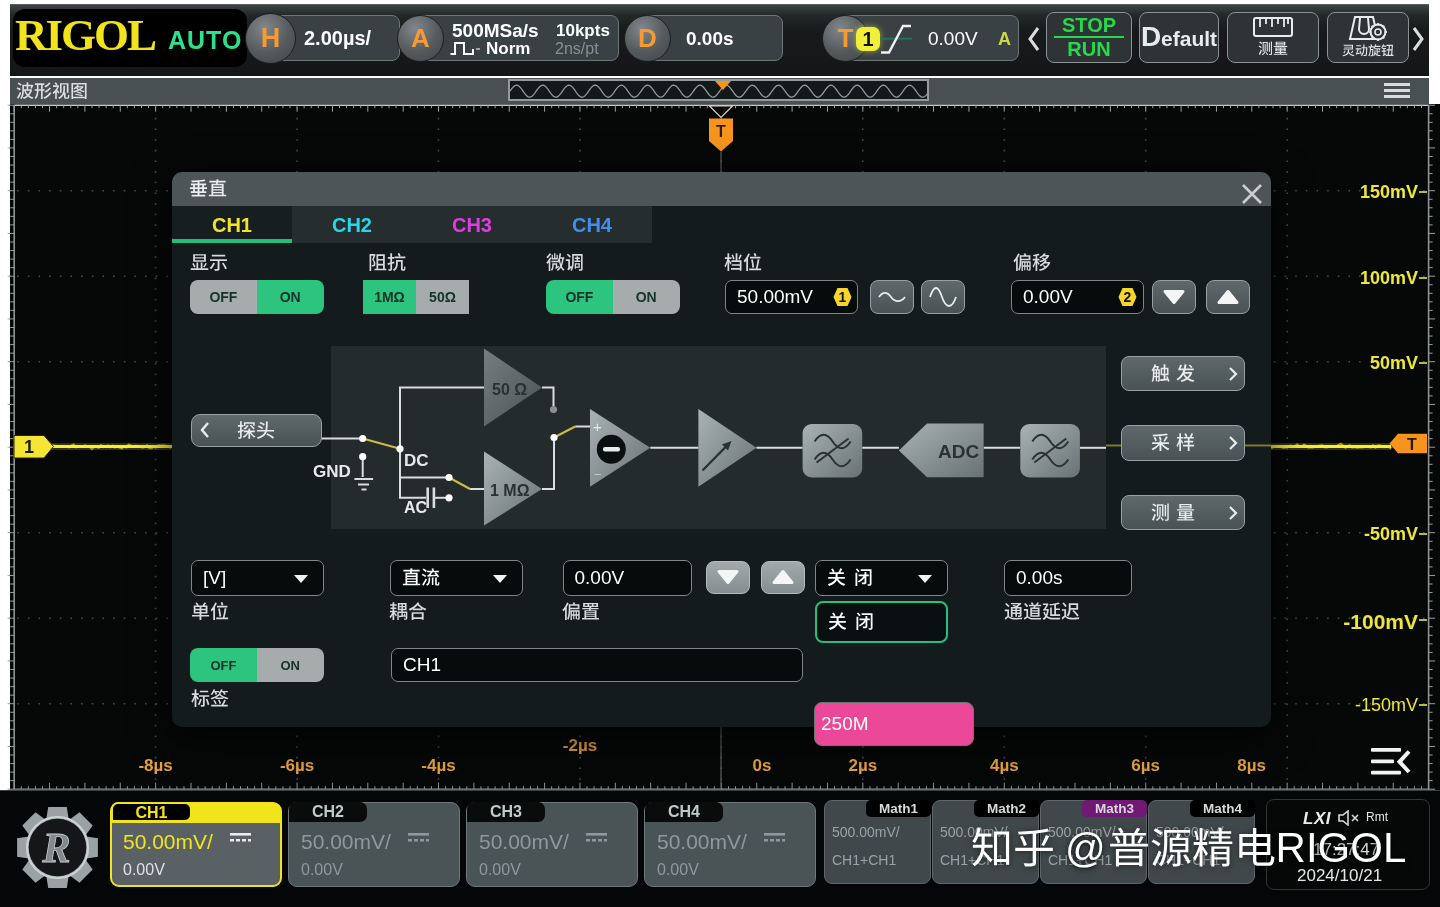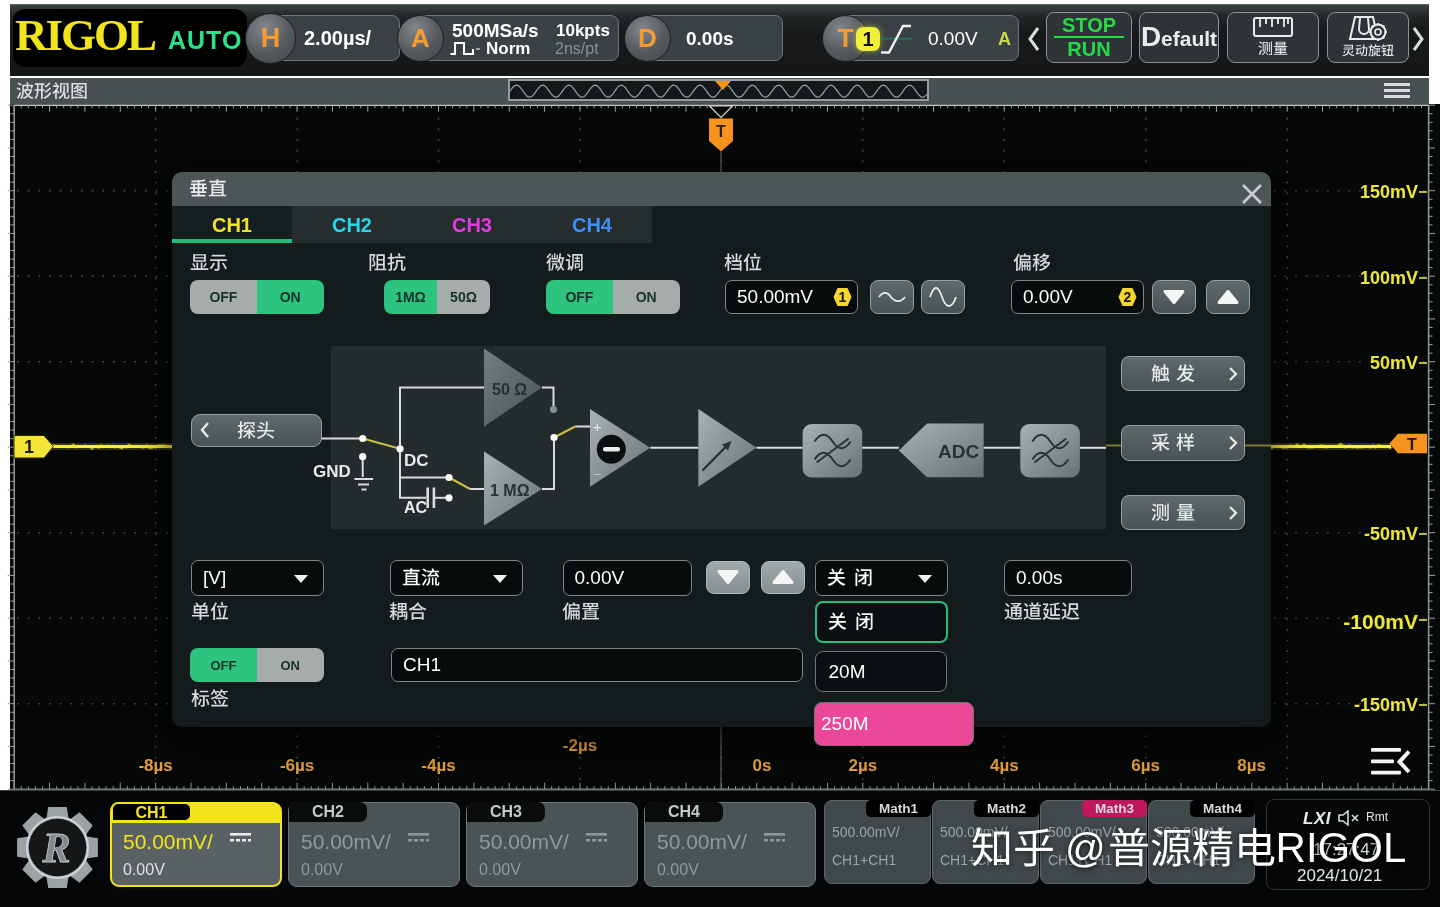--- a/index.html
+++ b/index.html
@@ -173,21 +173,21 @@
     <div class="abs" style="left:1318px;top:182.2px;width:100px;text-align:right;font-size:18px;font-weight:bold;color:#ede73b">150mV</div>
     <div class="abs" style="left:1419px;top:191.2px;width:8px;height:2px;background:#b9b93a"></div>
     <div class="abs" style="left:1318px;top:267.7px;width:100px;text-align:right;font-size:18px;font-weight:bold;color:#ede73b">100mV</div>
     <div class="abs" style="left:1419px;top:276.7px;width:8px;height:2px;background:#b9b93a"></div>
     <div class="abs" style="left:1318px;top:353.2px;width:100px;text-align:right;font-size:18px;font-weight:bold;color:#ede73b">50mV</div>
     <div class="abs" style="left:1419px;top:362.2px;width:8px;height:2px;background:#b9b93a"></div>
     <div class="abs" style="left:1318px;top:524.2px;width:100px;text-align:right;font-size:18px;font-weight:bold;color:#ede73b">-50mV</div>
     <div class="abs" style="left:1419px;top:533.2px;width:8px;height:2px;background:#b9b93a"></div>
     <div class="abs" style="left:1318px;top:609.7px;width:100px;text-align:right;font-size:21px;font-weight:bold;color:#ede73b">-100mV</div>
     <div class="abs" style="left:1419px;top:618.7px;width:8px;height:2px;background:#b9b93a"></div>
-    <div class="abs" style="left:1318px;top:695.2px;width:100px;text-align:right;font-size:18px;font-weight:bold;color:#ede73b">-150mV</div>
+    <div class="abs" style="left:1318px;top:695.2px;width:100px;text-align:right;font-size:18px;font-weight:normal;color:#ede73b">-150mV</div>
     <div class="abs" style="left:1419px;top:704.2px;width:8px;height:2px;background:#b9b93a"></div>
     <div class="abs" style="left:105.6px;top:756px;width:100px;text-align:center;font-size:17px;font-weight:bold;color:#e8a23c">-8µs</div>
     <div class="abs" style="left:247.1px;top:756px;width:100px;text-align:center;font-size:17px;font-weight:bold;color:#e8a23c">-6µs</div>
     <div class="abs" style="left:388.5px;top:756px;width:100px;text-align:center;font-size:17px;font-weight:bold;color:#e8a23c">-4µs</div>
     <div class="abs" style="left:530.0px;top:736px;width:100px;text-align:center;font-size:17px;font-weight:bold;color:#e8a23c">-2µs</div>
     <div class="abs" style="left:671.4px;top:756px;width:100px;text-align:right;font-size:17px;font-weight:bold;color:#e8a23c">0s</div>
     <div class="abs" style="left:812.8px;top:756px;width:100px;text-align:center;font-size:17px;font-weight:bold;color:#e8a23c">2µs</div>
     <div class="abs" style="left:954.3px;top:756px;width:100px;text-align:center;font-size:17px;font-weight:bold;color:#e8a23c">4µs</div>
     <div class="abs" style="left:1095.7px;top:756px;width:100px;text-align:center;font-size:17px;font-weight:bold;color:#e8a23c">6µs</div>
     <div class="abs" style="left:1237.2px;top:756px;width:100px;text-align:left;font-size:17px;font-weight:bold;color:#e8a23c">8µs</div>
@@ -256,21 +256,21 @@
     <svg style="position:absolute;left:1013px;top:253px;" width="38.0" height="19" viewBox="0 0 2000 1000" preserveAspectRatio="xMinYMin meet">
       <g transform="translate(0,860) scale(1,-1)" fill="#d6dbdb">
         <use href="#med504f" x="0"></use>
         <use href="#med79fb" x="1000.0"></use>
       </g>
     </svg>
     <div class="abs" style="left:190px;top:279.5px;width:133.5px;height:34px;border-radius:8px;overflow:hidden;display:flex">
       <div style="width:66.75px;background:#a6acac;color:#16332a;font-weight:bold;font-size:14px;display:flex;align-items:center;justify-content:center">OFF</div>
       <div style="width:66.75px;background:#2cc47f;color:#16332a;font-weight:bold;font-size:14px;display:flex;align-items:center;justify-content:center">ON</div>
     </div>
-    <div class="abs" style="left:384px;top:279.5px;width:106px;height:34px;border-radius:8px;overflow:hidden;display:flex">
+    <div class="abs" style="left:363px;top:279.5px;width:106px;height:34px;border-radius:0;overflow:hidden;display:flex">
       <div style="width:66.75px;background:#2cc47f;color:#16332a;font-weight:bold;font-size:14px;display:flex;align-items:center;justify-content:center">1MΩ</div>
       <div style="width:66.75px;background:#a6acac;color:#16332a;font-weight:bold;font-size:14px;display:flex;align-items:center;justify-content:center">50Ω</div>
     </div>
     <div class="abs" style="left:546px;top:279.5px;width:133.5px;height:34px;border-radius:8px;overflow:hidden;display:flex">
       <div style="width:66.75px;background:#2cc47f;color:#16332a;font-weight:bold;font-size:14px;display:flex;align-items:center;justify-content:center">OFF</div>
       <div style="width:66.75px;background:#a6acac;color:#16332a;font-weight:bold;font-size:14px;display:flex;align-items:center;justify-content:center">ON</div>
     </div>
     <div class="inp" style="left:725px;top:280px;width:133px;height:33.5px">50.00mV</div>
     <svg class="abs" style="left:833px;top:287px" width="19" height="20" viewBox="0 0 19 20">
       <polygon points="4.5,1 14.5,1 18.5,10 14.5,19 4.5,19 0.5,10" fill="#f6d729"></polygon>
@@ -488,21 +488,20 @@
         <use href="#med7b7e" x="1000.0"></use>
       </g>
     </svg>
     <div class="abs" style="left:814.5px;top:600.5px;width:133px;height:42px;background:#0a0f11;border:2px solid #25c07d;border-radius:8px"></div>
     <svg style="position:absolute;left:828px;top:612px;" width="46.0" height="19" viewBox="0 0 2420 1000" preserveAspectRatio="xMinYMin meet">
       <g transform="translate(0,860) scale(1,-1)" fill="#fff">
         <use href="#med5173" x="0"></use>
         <use href="#med95ed" x="1420.0"></use>
       </g>
     </svg>
-    <div class="abs" style="left:814.5px;top:650.5px;width:132px;height:41.5px;background:#0a0f11;border:1.5px solid #6e7678;border-radius:8px;color:#fff;font-size:19px;line-height:40px;padding-left:13px">20M</div>
     <div class="abs" style="left:814px;top:702px;width:160px;height:44px;background:#ec4899;border:1.5px solid #6e7678;border-radius:8px;color:#fff;font-size:19px;line-height:42px;padding-left:6px">250M</div>
     <div class="abs" style="left:0;top:790px;width:1440px;height:117px;background:#050607;border-top:1px solid #3a3f41"></div>
     <svg class="abs" style="left:14px;top:804px" width="87" height="87" viewBox="-43.5 -43.5 87 87">
       <path d="M28.9 -11.1 L40.4 -9.3 L40.4 9.3 L28.9 11.1 L28.3 12.6 L35.2 22.0 L22.0 35.2 L12.6 28.3 L11.1 28.9 L9.3 40.4 L-9.3 40.4 L-11.1 28.9 L-12.6 28.3 L-22.0 35.2 L-35.2 22.0 L-28.3 12.6 L-28.9 11.1 L-40.4 9.3 L-40.4 -9.3 L-28.9 -11.1 L-28.3 -12.6 L-35.2 -22.0 L-22.0 -35.2 L-12.6 -28.3 L-11.1 -28.9 L-9.3 -40.4 L9.3 -40.4 L11.1 -28.9 L12.6 -28.3 L22.0 -35.2 L35.2 -22.0 L28.3 -12.6 Z" fill="#9aa2a4"></path>
       <circle r="30.5" fill="none" stroke="#cdd2d3" stroke-width="2.2"></circle>
       <circle r="28.8" fill="#141617"></circle>
       <text x="-1" y="14" text-anchor="middle" font-size="42" font-weight="bold" font-style="italic" fill="#83898c" stroke="#c8cdce" stroke-width="0.8" font-family="Liberation Serif,serif">R</text>
     </svg>
     <div class="abs" style="left:110px;top:802px;width:172px;height:85px;border:2.5px solid #f2e41b;border-radius:9px;background:linear-gradient(#f2e41b 0 19px,#596165 19px)"></div>
     <div class="abs" style="left:111px;top:802px;width:81px;height:20px;background:#000;border:2px solid #f2e41b;border-radius:7px 7px 7px 0;color:#f2e41b;font-weight:bold;font-size:16px;text-align:center;line-height:17px">CH1</div>
@@ -538,21 +537,21 @@
     <div class="abs" style="left:657px;top:861px;font-size:16px;color:#8f999d">0.00V</div>
     <div class="abs" style="left:824px;top:800px;width:107px;height:84px;border:1.5px solid #5e6669;border-radius:8px;background:#40484b"></div>
     <div class="abs" style="left:866px;top:800px;width:65px;height:17px;background:#000;border-radius:5px;color:#d5dadb;font-size:13.5px;font-weight:bold;text-align:center;line-height:17px">Math1</div>
     <div class="abs" style="left:832px;top:824px;font-size:14px;color:#99a3a6">500.00mV/</div>
     <div class="abs" style="left:832px;top:852px;font-size:14px;color:#99a3a6">CH1+CH1</div>
     <div class="abs" style="left:932px;top:800px;width:107px;height:84px;border:1.5px solid #5e6669;border-radius:8px;background:#40484b"></div>
     <div class="abs" style="left:974px;top:800px;width:65px;height:17px;background:#000;border-radius:5px;color:#d5dadb;font-size:13.5px;font-weight:bold;text-align:center;line-height:17px">Math2</div>
     <div class="abs" style="left:940px;top:824px;font-size:14px;color:#99a3a6">500.00mV/</div>
     <div class="abs" style="left:940px;top:852px;font-size:14px;color:#99a3a6">CH1+CH1</div>
     <div class="abs" style="left:1040px;top:800px;width:107px;height:84px;border:1.5px solid #5e6669;border-radius:8px;background:#40484b"></div>
-    <div class="abs" style="left:1082px;top:800px;width:65px;height:17px;background:#be185d;border-radius:5px;color:#d5dadb;font-size:13.5px;font-weight:bold;text-align:center;line-height:17px">Math3</div>
+    <div class="abs" style="left:1082px;top:800px;width:65px;height:17px;background:#701a75;border-radius:5px;color:#d5dadb;font-size:13.5px;font-weight:bold;text-align:center;line-height:17px">Math3</div>
     <div class="abs" style="left:1048px;top:824px;font-size:14px;color:#99a3a6">500.00mV/</div>
     <div class="abs" style="left:1048px;top:852px;font-size:14px;color:#99a3a6">CH1+CH1</div>
     <div class="abs" style="left:1148px;top:800px;width:107px;height:84px;border:1.5px solid #5e6669;border-radius:8px;background:#40484b"></div>
     <div class="abs" style="left:1190px;top:800px;width:65px;height:17px;background:#000;border-radius:5px;color:#d5dadb;font-size:13.5px;font-weight:bold;text-align:center;line-height:17px">Math4</div>
     <div class="abs" style="left:1156px;top:824px;font-size:14px;color:#99a3a6">500.00mV/</div>
     <div class="abs" style="left:1156px;top:852px;font-size:14px;color:#99a3a6">CH1+CH1</div>
     <div class="abs" style="left:1266px;top:799px;width:164px;height:91px;background:#060808;border:1px solid #303537;border-radius:8px"></div>
     <div class="abs" style="left:1303px;top:809px;font-size:17px;font-weight:bold;font-style:italic;color:#e8ecec;letter-spacing:0.5px">LXI</div>
     <svg class="abs" style="left:1338px;top:810px" width="24" height="16" viewBox="0 0 24 16">
       <path d="M1 5 h4 l5 -4 v14 l-5 -4 h-4 Z" fill="none" stroke="#d5dadb" stroke-width="1.6"></path>

